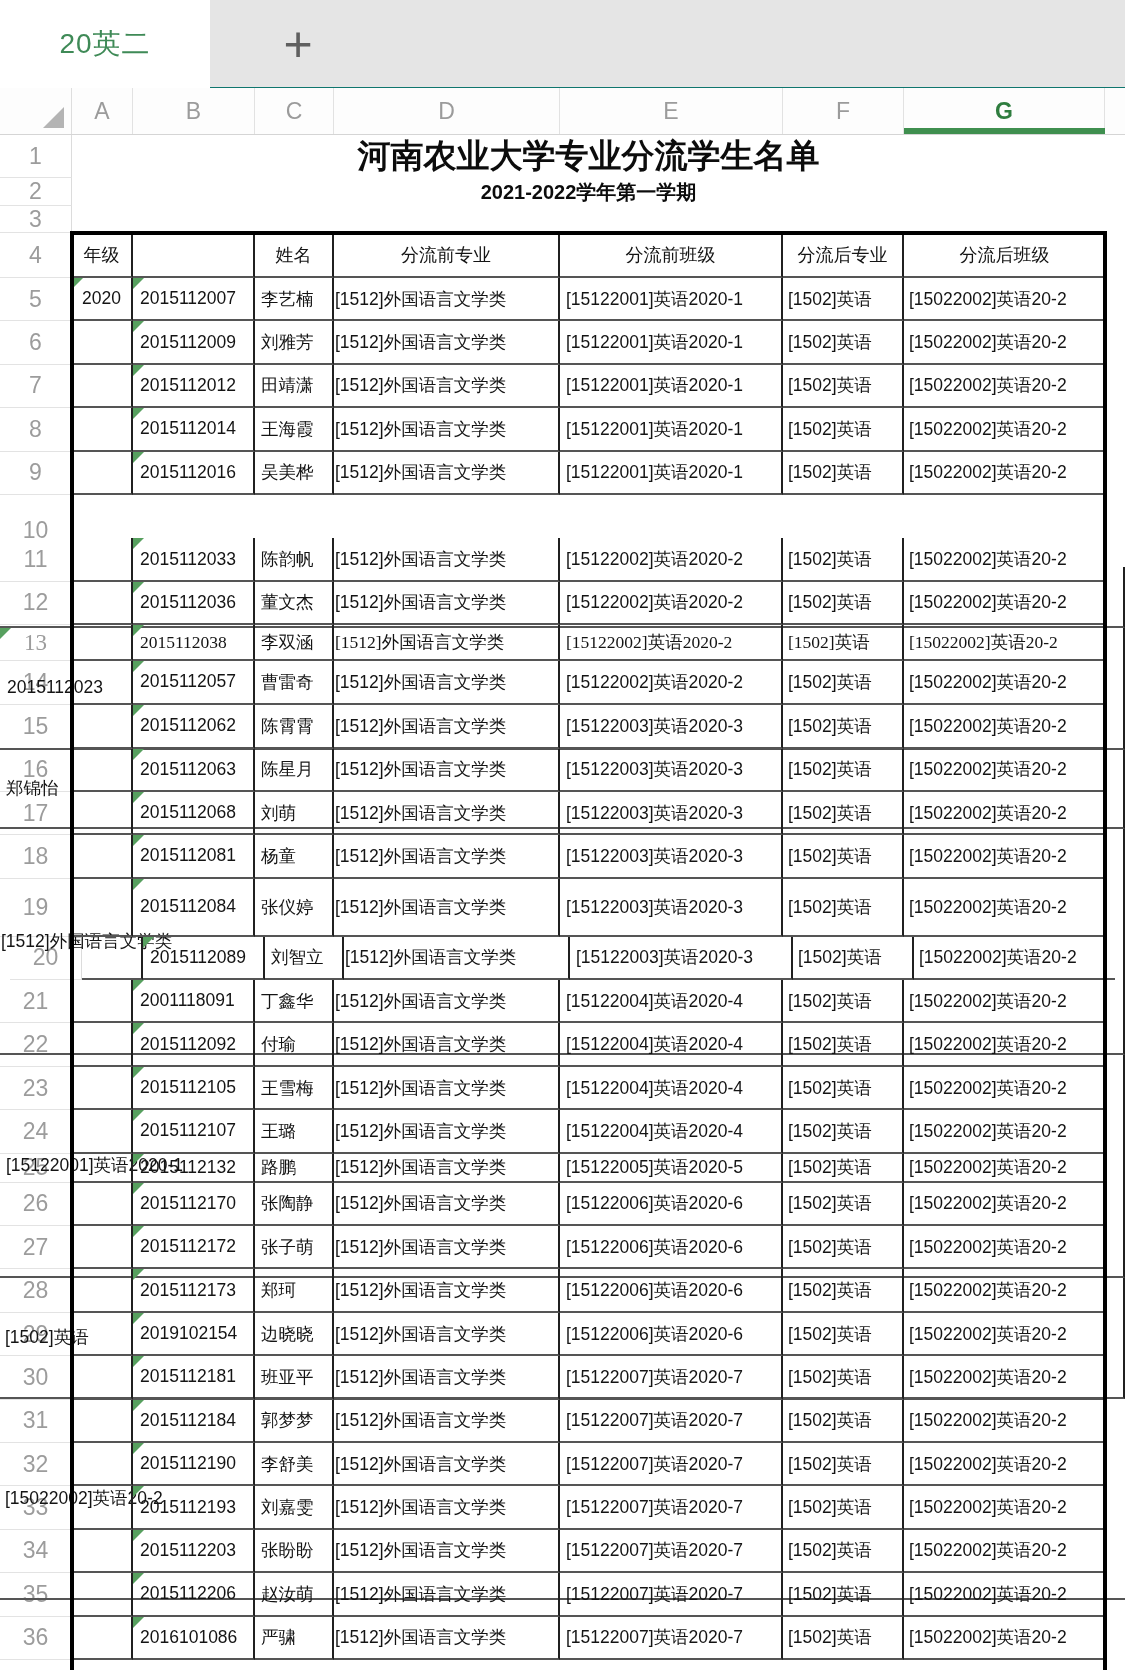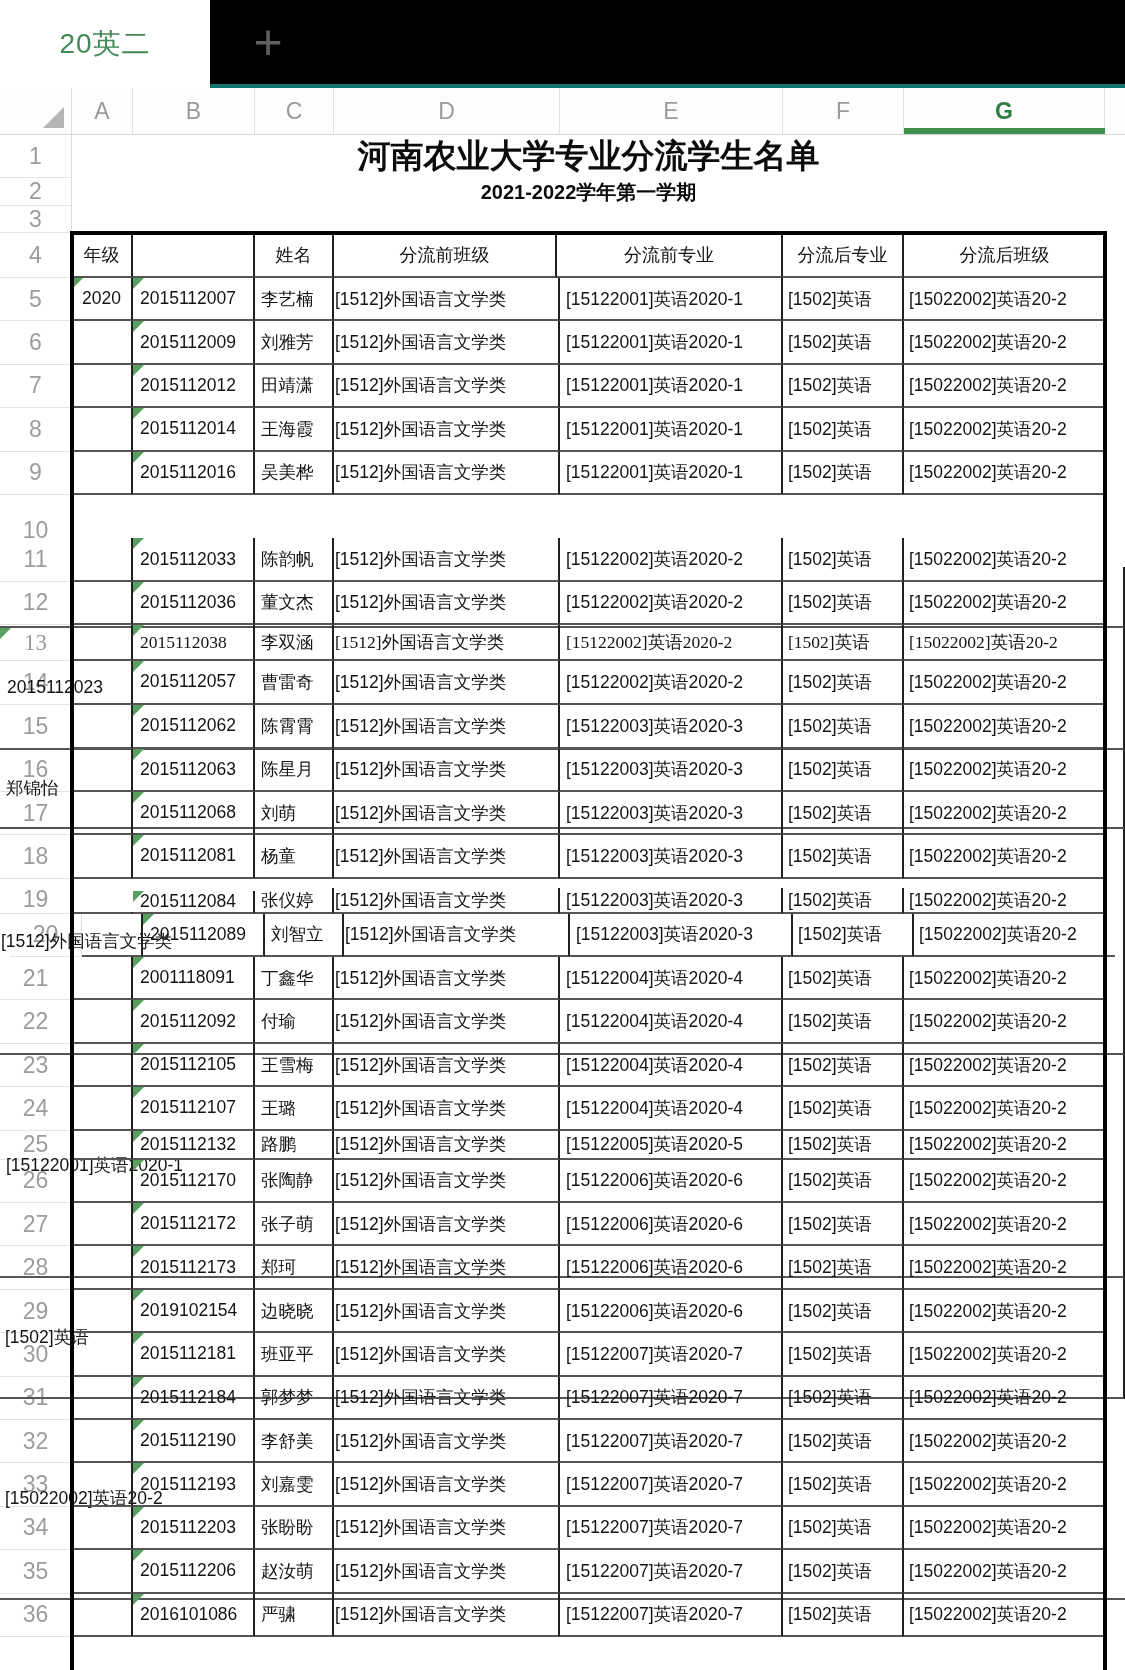--- a/index.html
+++ b/index.html
@@ -1,21 +1,21 @@
 <!DOCTYPE html>
 <html><head>
 <meta charset="utf-8">
 <style>
   * { margin:0; padding:0; box-sizing:border-box; }
   html,body { background:#ffffff; }
   body { font-family:"Liberation Sans","DejaVu Sans",sans-serif; }
   .screen { position:relative; width:1125px; height:1670px; background:#ffffff; overflow:hidden; }
 
   
-  .tabbar { display:flex; height:88px; background:#000000; border-bottom:4px solid #0f766e; }
+  .tabbar { display:flex; height:88px; background:#e5e5e5; border-bottom:1px solid #0f766e;gap:30px; }
   .tab-active { width:210px; height:88px; background:#ffffff; display:flex; align-items:center; justify-content:center;
                 font-size:28px; letter-spacing:1px; }
   .tab-rest { flex:1; display:flex; align-items:center; }
   .add-tab { margin-left:28px; width:60px; height:88px; display:flex; align-items:center; justify-content:center;
              font-size:50px; font-weight:200; color:#5f5f5f; line-height:1; }
 
   
   .colheads { position:relative; display:flex; height:47px; background:#fdfdfd; border-bottom:1px solid #d5d5d5; }
   .corner-cell { width:72px; height:100%; position:relative; border-right:1px solid #dedede; }
   .corner-tri { position:absolute; right:7px; bottom:6px; width:0; height:0;
@@ -100,22 +100,22 @@
       </div>
       <div class="row" style="height: 27px;">
         <div class="gut">3</div>
         <div class="merged"></div>
       </div>
       <div class="row trow hrow" style="height: 45px;">
         <div class="gut">4</div>
         <div class="cell c-a">年级</div>
         <div class="cell c-b"></div>
         <div class="cell c-c">姓名</div>
+        <div class="cell c-d">分流前专业</div>
         <div class="cell c-e">分流前班级</div>
-        <div class="cell c-d">分流前专业</div>
         <div class="cell c-f">分流后专业</div>
         <div class="cell c-g">分流后班级</div>
       </div>
       <div class="row trow" style="height: 43.4px;">
         <div class="gut">5</div>
         <div class="cell c-a">2020<div class="tri-green"></div></div>
         <div class="cell c-b">2015112007<div class="tri-green"></div></div>
         <div class="cell c-c">李艺楠</div>
         <div class="cell c-d">[1512]外国语言文学类</div>
         <div class="cell c-e">[15122001]英语2020-1</div>
@@ -245,21 +245,21 @@
       <div class="row trow" style="height: 43.4px;">
         <div class="gut">18</div>
         <div class="cell c-a"></div>
         <div class="cell c-b">2015112081<div class="tri-green"></div></div>
         <div class="cell c-c">杨童</div>
         <div class="cell c-d">[1512]外国语言文学类</div>
         <div class="cell c-e">[15122003]英语2020-3</div>
         <div class="cell c-f">[1502]英语</div>
         <div class="cell c-g">[15022002]英语20-2</div>
       </div>
-      <div class="row trow" style="height: 35px; align-items: flex-end;">
+      <div class="row trow" style="height: 58px;">
         <div class="gut">19</div>
         <div class="cell c-a"></div>
         <div class="cell c-b">2015112084<div class="tri-green"></div></div>
         <div class="cell c-c">张仪婷</div>
         <div class="cell c-d">[1512]外国语言文学类</div>
         <div class="cell c-e">[15122003]英语2020-3</div>
         <div class="cell c-f">[1502]英语</div>
         <div class="cell c-g">[15022002]英语20-2</div>
       </div>
       <div class="row trow" style="height: 43.4px; justify-content: center;">

